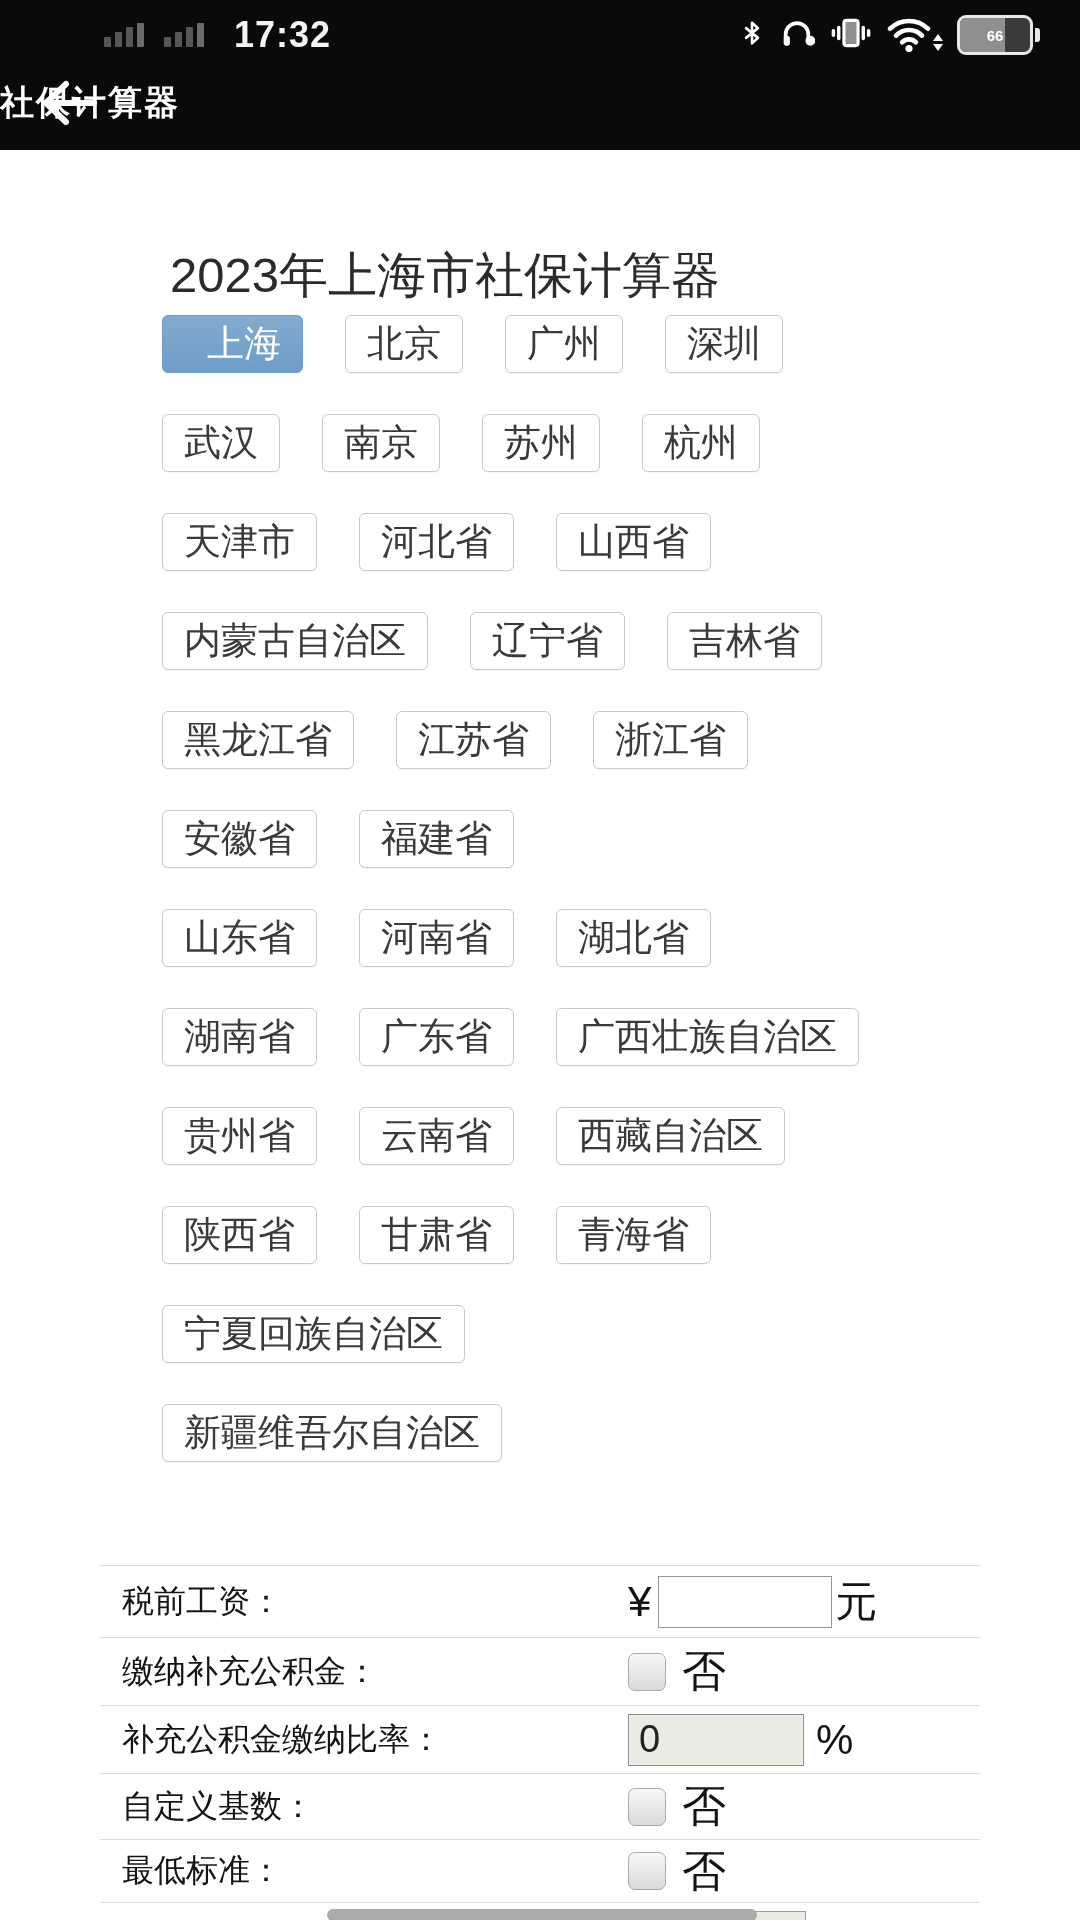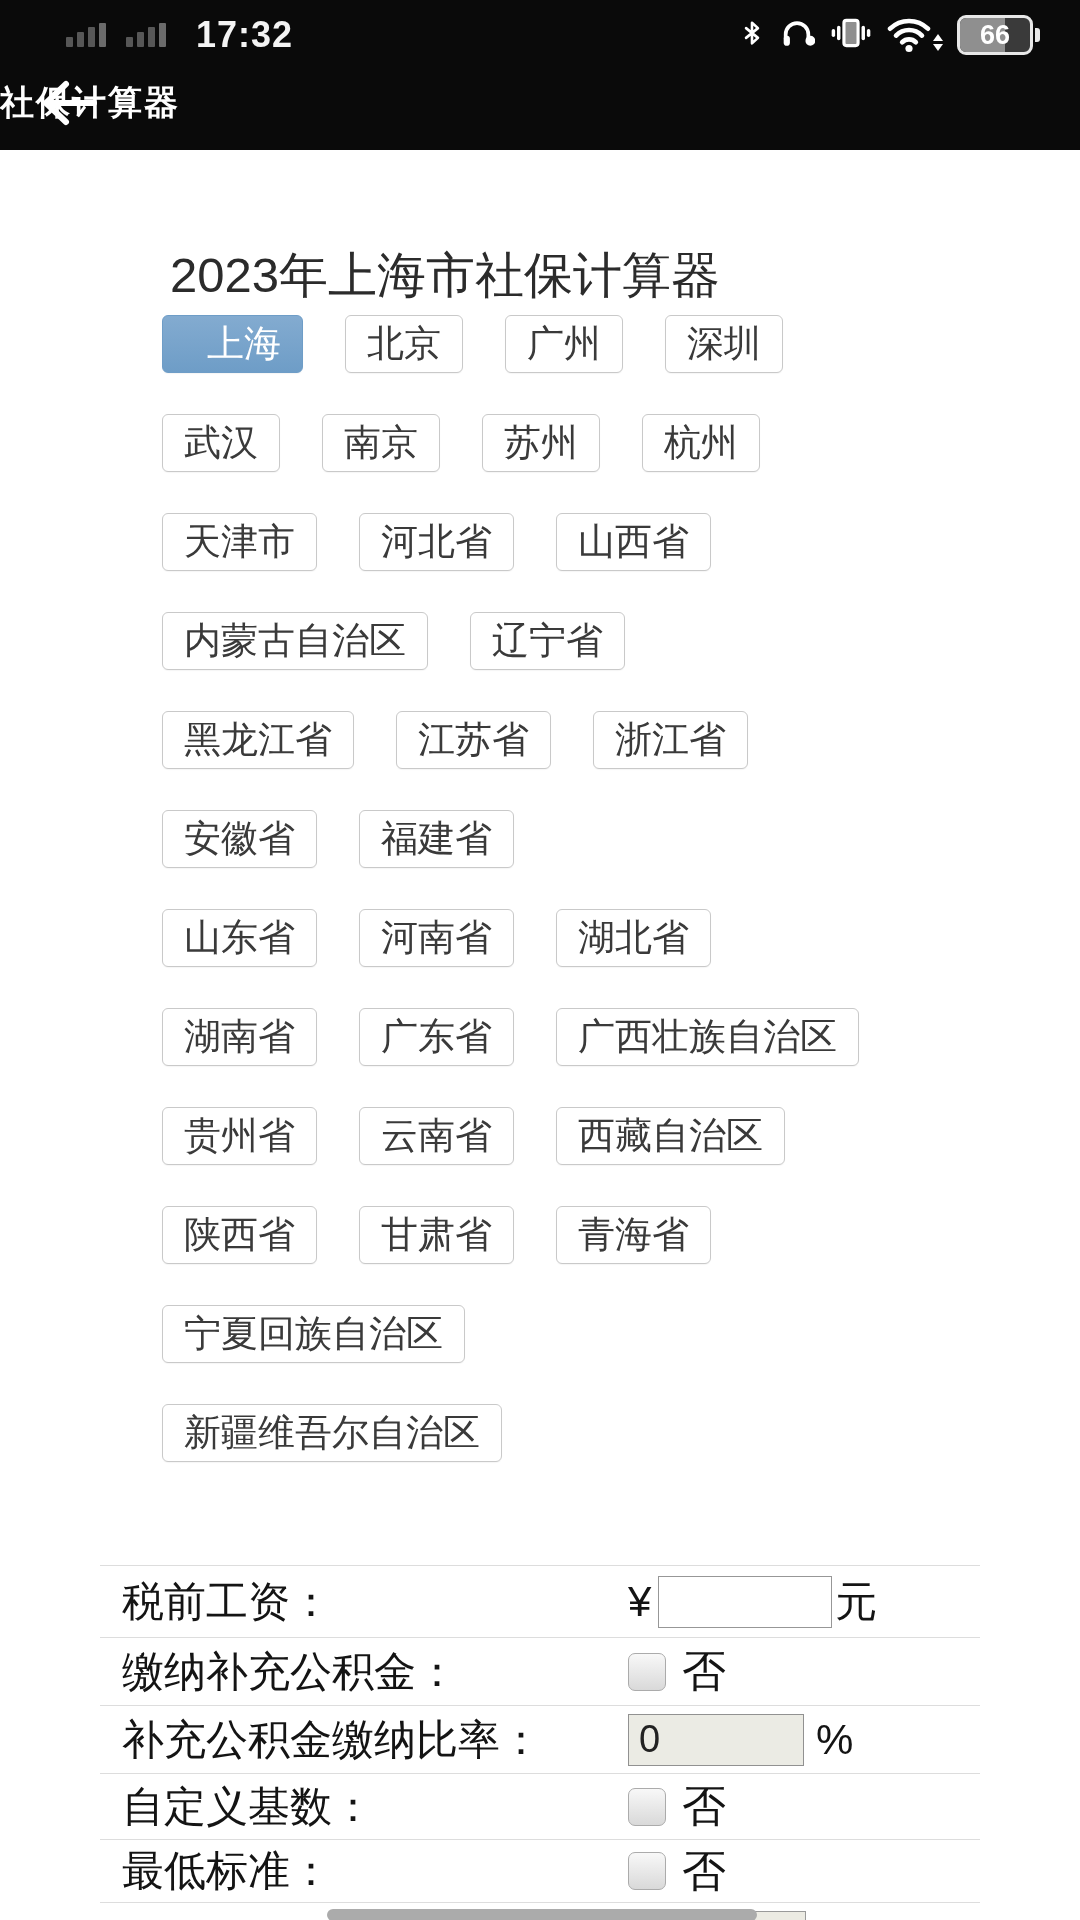--- a/index.html
+++ b/index.html
@@ -5,30 +5,30 @@
   html,body{margin:0;padding:0;}
   body{
     width:1080px;height:1920px;position:relative;overflow:hidden;
     background:#ffffff;
     font-family:"Liberation Sans","DejaVu Sans",sans-serif;
   }
   
   .status-bar{
     position:absolute;left:0;top:0;width:1080px;height:56px;
     background:#0a0a0a;display:flex;align-items:center;
-    box-sizing:border-box;padding:14px 40px 0 66px;color:#fff;
+    box-sizing:border-box;padding:14px 40px 0 104px;color:#fff;
   }
   .sig-group{display:flex;align-items:flex-end;gap:4px;margin-right:20px;}
   .sig-bar{width:7px;background:#575757;border-radius:1px;}
   .status-time{font-size:36px;font-weight:bold;color:#f4f4f4;margin-left:10px;letter-spacing:1px;}
   .status-right{margin-left:auto;display:flex;align-items:center;gap:14px;}
   .battery{position:relative;width:70px;height:34px;border:3px solid #e8e8e8;border-radius:9px;
     background:#3a3a3a;overflow:hidden;display:flex;align-items:center;justify-content:center;}
   .battery-fill{position:absolute;left:0;top:0;bottom:0;width:64%;background:#8f8f8f;}
-  .battery-num{position:relative;font-size:27px;font-weight:bold;color:#fff;z-index:1;}
+  .battery-num{position:relative;font-size:15px;font-weight:bold;color:#fff;z-index:1;}
   .battery-nub{width:5px;height:14px;background:#e8e8e8;border-radius:0 3px 3px 0;margin-left:2px;}
   .wifi-wrap{display:flex;align-items:flex-end;}
   .wifi-arrows{display:flex;flex-direction:column;gap:3px;margin-left:2px;margin-bottom:2px;}
   .tri-up{width:0;height:0;border-left:5px solid transparent;border-right:5px solid transparent;border-bottom:7px solid #fff;}
   .tri-down{width:0;height:0;border-left:5px solid transparent;border-right:5px solid transparent;border-top:7px solid #fff;}
   
   .app-header{
     position:absolute;left:0;top:56px;width:1080px;height:94px;
     background:#0a0a0a;display:flex;align-items:center;
   }
@@ -48,21 +48,21 @@
   }
   .city-btn.selected{
     background:linear-gradient(#83abd0,#6e9dc7);
     border-color:#6e9dc7;color:#ffffff;padding-left:44px;
   }
   
   .calc-form{position:absolute;left:100px;top:1565px;width:880px;}
   .form-row{position:relative;display:flex;align-items:center;
     border-top:1px solid #dddddd;box-sizing:border-box;padding-left:22px;}
   .form-row:last-child{border-bottom:1px solid #dddddd;}
-  .form-label{font-size:42px;color:#141414;}
+  .form-label{font-size:32px;color:#141414;}
   .form-control{position:absolute;left:528px;display:flex;align-items:center;}
   .currency-symbol,.unit-label{font-size:42px;color:#141414;}
   .currency-symbol{margin-right:7px;}
   .unit-label{margin-left:3px;}
   .salary-input{width:174px;height:52px;border:1px solid #979797;background:#fff;
     font-size:38px;padding:0 8px;box-sizing:border-box;font-family:inherit;border-radius:0;}
   .ratio-input{width:176px;height:52px;border:1px solid #919191;background:#EBEBE4;
     font-size:38px;color:#222;padding:0 10px;box-sizing:border-box;font-family:inherit;border-radius:0;}
   .ratio-suffix{margin-left:12px;font-size:42px;color:#141414;}
   .checkbox{width:38px;height:38px;border:1px solid #ababab;border-radius:7px;
@@ -162,20 +162,21 @@
       <button class="city-btn">杭州</button>
     </div>
     <div class="city-row">
       <button class="city-btn">天津市</button>
       <button class="city-btn">河北省</button>
       <button class="city-btn">山西省</button>
     </div>
     <div class="city-row">
       <button class="city-btn">内蒙古自治区</button>
       <button class="city-btn">辽宁省</button>
+      <button class="city-btn">吉林省</button>
     </div>
     <div class="city-row">
       <button class="city-btn">黑龙江省</button>
       <button class="city-btn">江苏省</button>
       <button class="city-btn">浙江省</button>
     </div>
     <div class="city-row">
       <button class="city-btn">安徽省</button>
       <button class="city-btn">福建省</button>
     </div>

